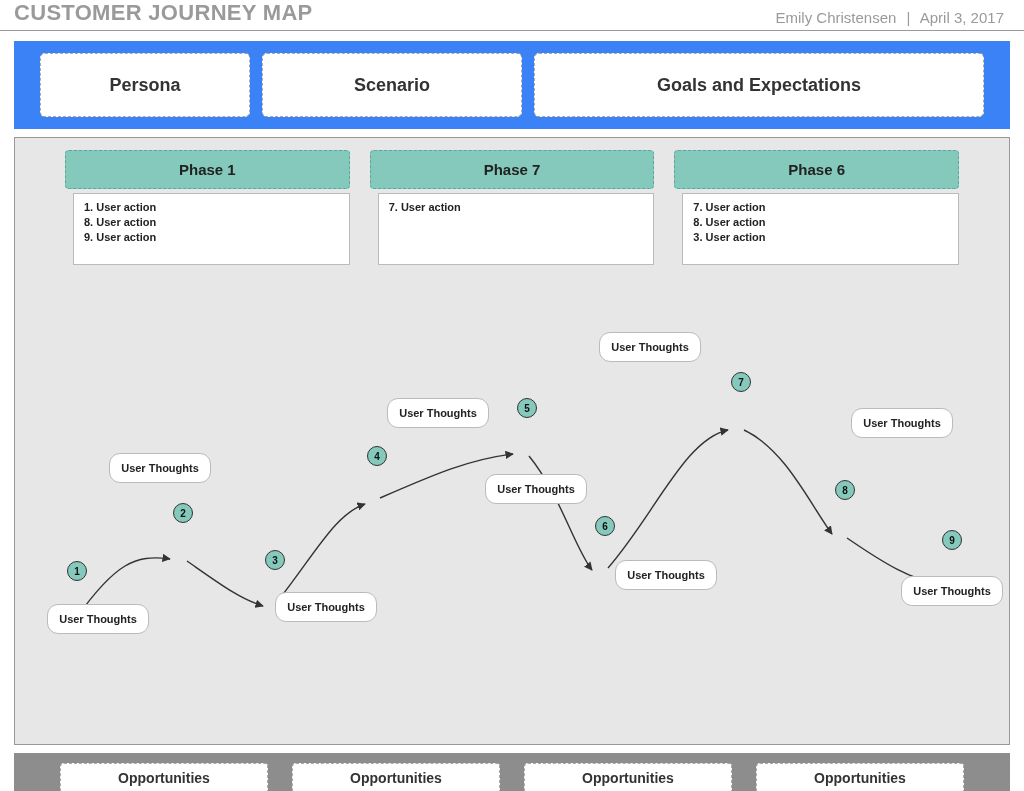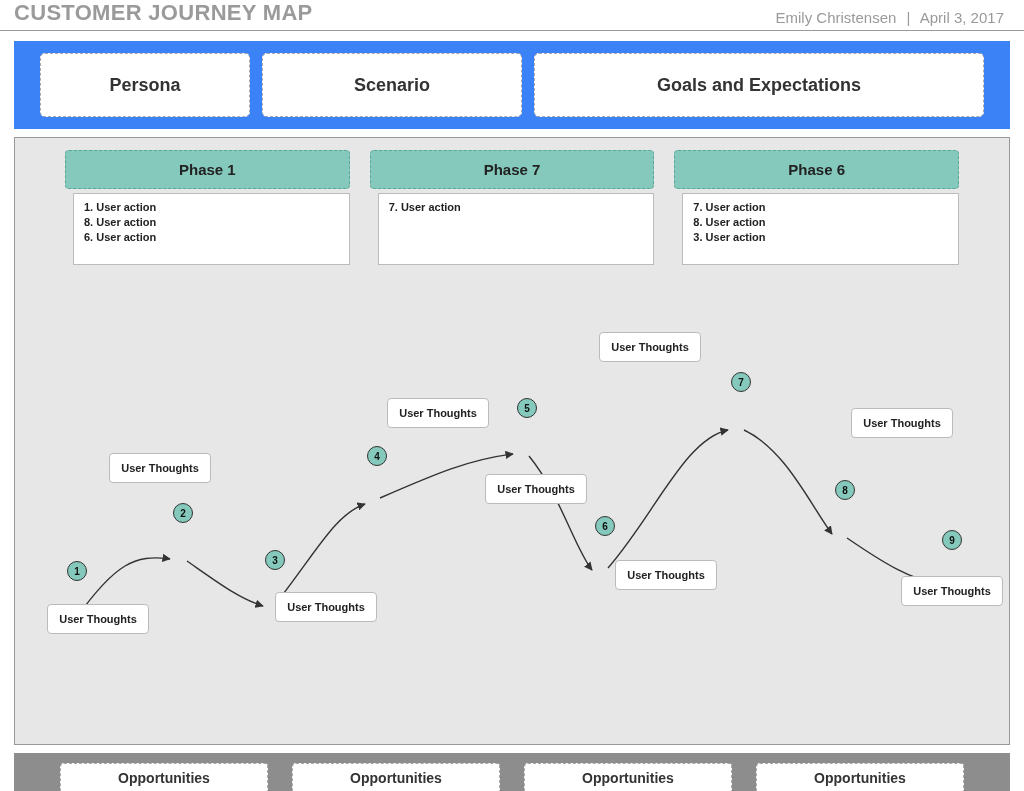--- a/index.html
+++ b/index.html
@@ -90,21 +90,21 @@
     font-weight: bold;
     color: #222;
     min-height: 72px;
     line-height: 1.35;
     margin-left: 8px;
   }
   .thought {
     position: absolute;
     background: #fff;
     border: 1px solid #bbb;
-    border-radius: 4px;
+    border-radius: 11px;
     padding: 8px 8px;
     font-size: 11px;
     font-weight: bold;
     color: #222;
     text-align: center;
     width: 102px;
   }
   .node {
     position: absolute;
     width: 20px;
@@ -167,21 +167,21 @@
   <div class="canvas">
     <div class="phase-row">
       <div class="phase">Phase 1</div>
       <div class="phase">Phase 7</div>
       <div class="phase">Phase 6</div>
     </div>
     <div class="actions-row">
       <div class="actions">
         <div>1. User action</div>
         <div>8. User action</div>
-        <div>6. User action</div>
+        <div>9. User action</div>
       </div>
       <div class="actions">
         <div>7. User action</div>
       </div>
       <div class="actions">
         <div>7. User action</div>
         <div>8. User action</div>
         <div>3. User action</div>
       </div>
     </div>

